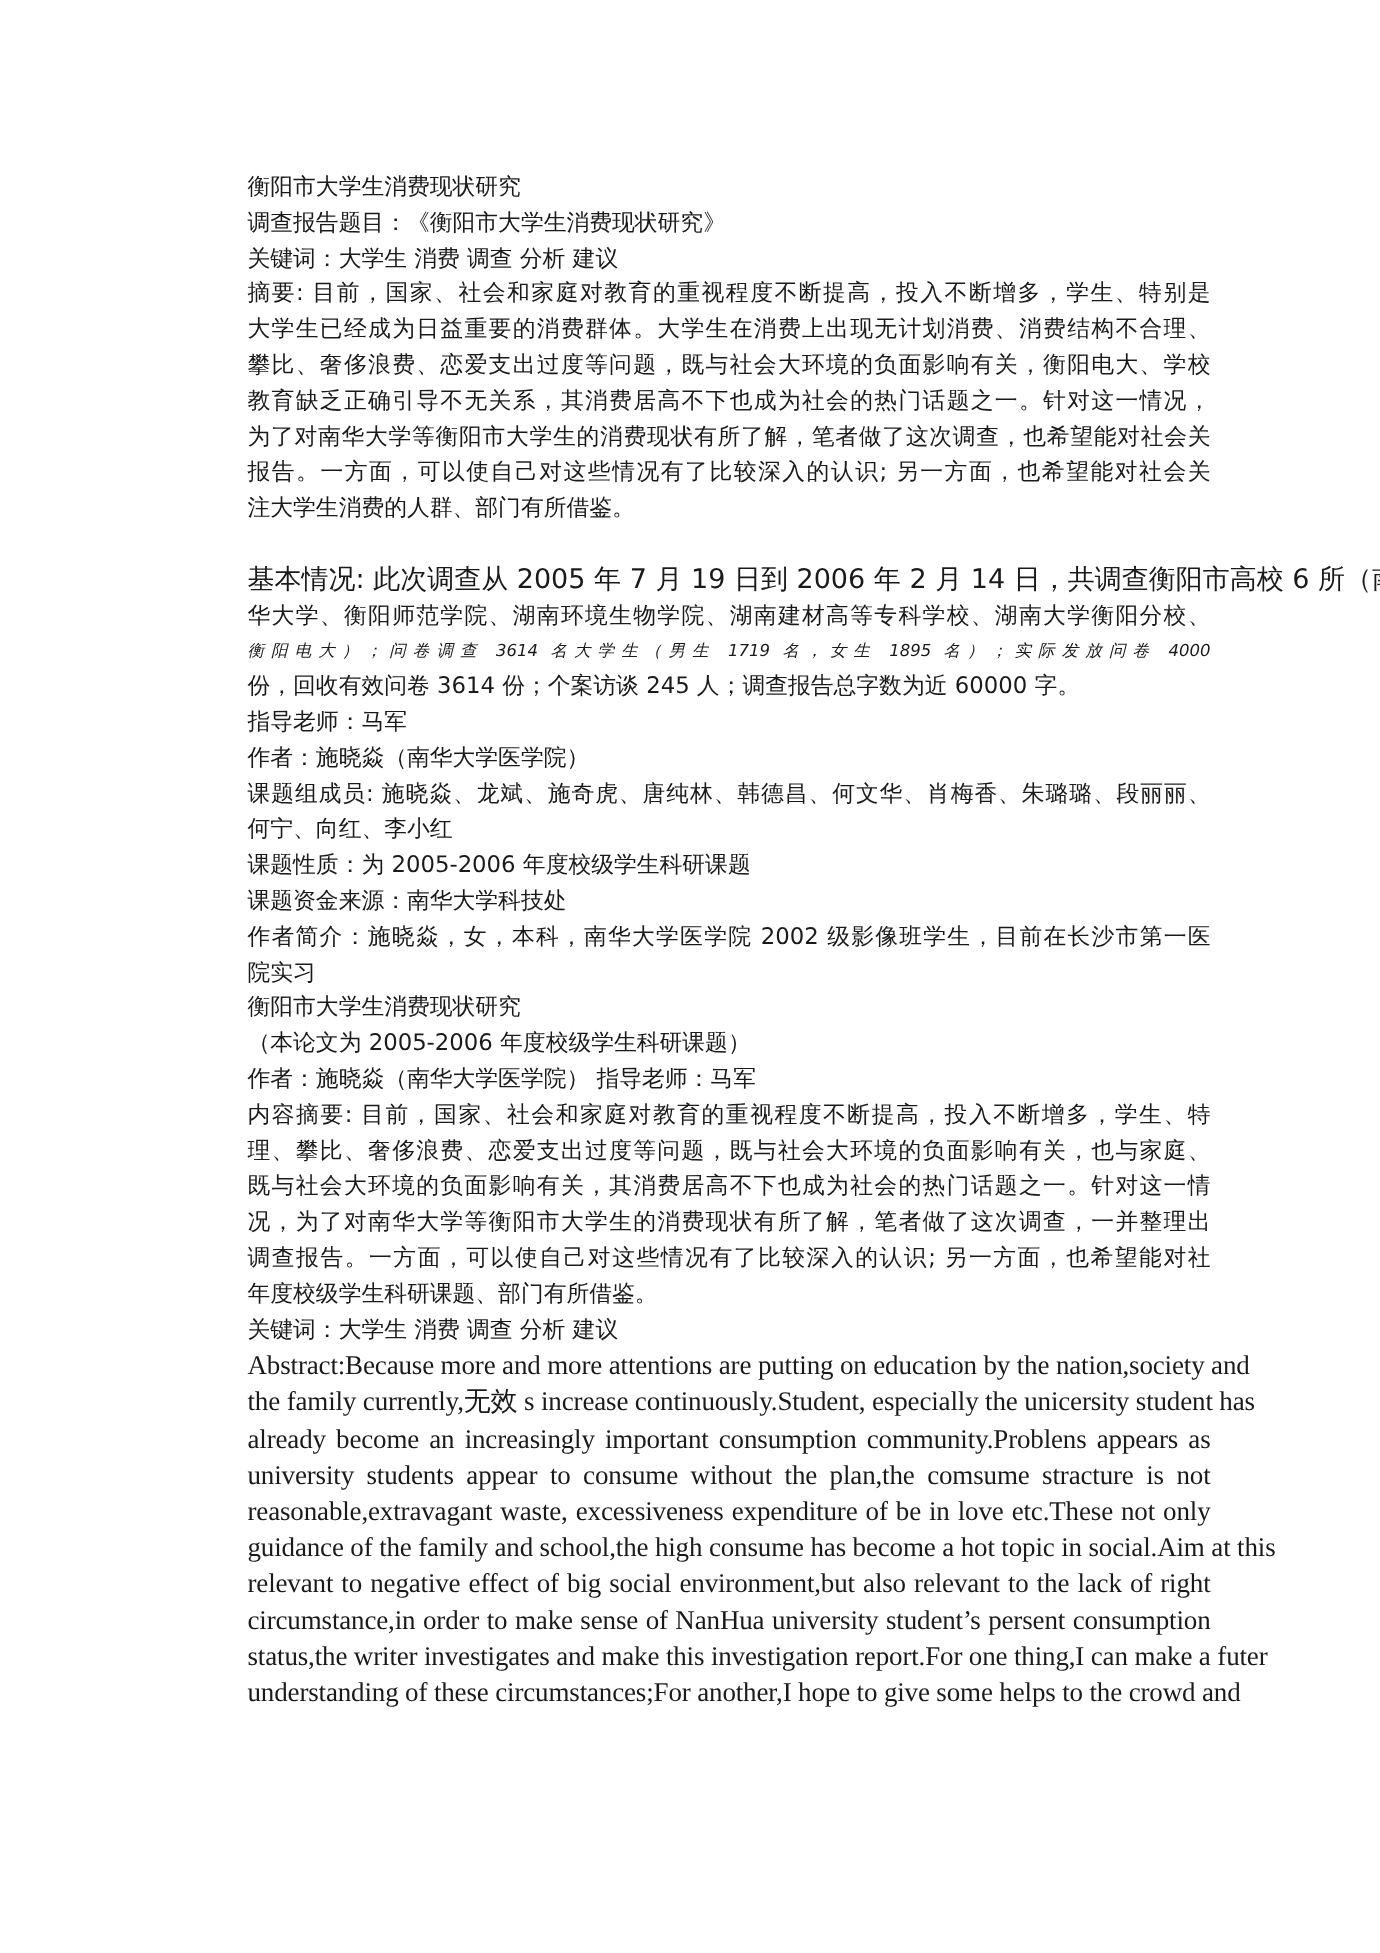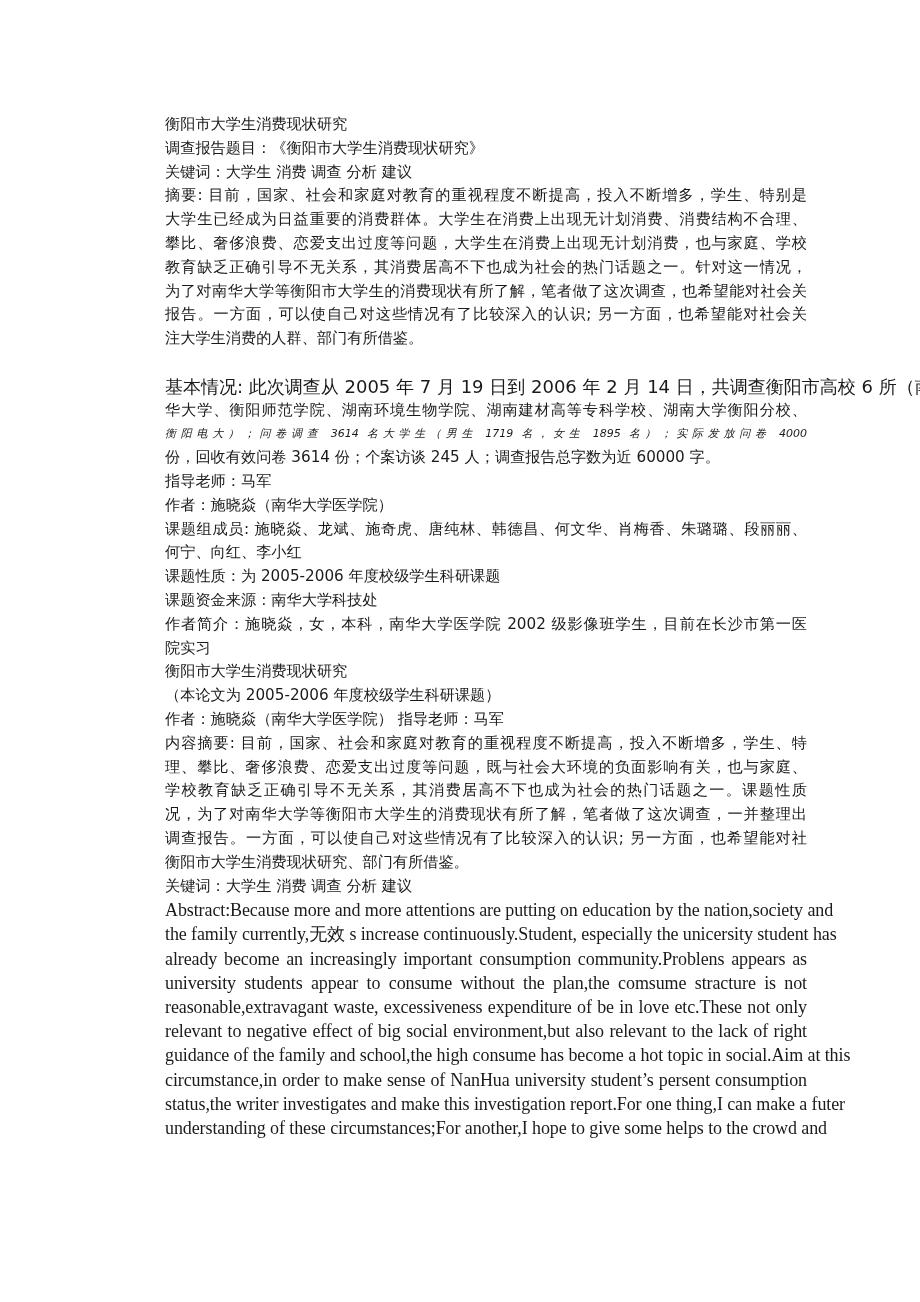--- a/index.html
+++ b/index.html
@@ -28,21 +28,21 @@
 <body>
 
 <div class="page">
   <div class="line short">衡阳市大学生消费现状研究</div>
   <div class="line short">调查报告题目：《衡阳市大学生消费现状研究》</div>
   <div class="line short">关键词：大学生  消费  调查  分析  建议</div>
 
   <div>
     <div class="line">摘要: 目前，国家、社会和家庭对教育的重视程度不断提高，投入不断增多，学生、特别是</div>
     <div class="line">大学生已经成为日益重要的消费群体。大学生在消费上出现无计划消费、消费结构不合理、</div>
-    <div class="line">攀比、奢侈浪费、恋爱支出过度等问题，大学生在消费上出现无计划消费，也与家庭、学校</div>
+    <div class="line">攀比、奢侈浪费、恋爱支出过度等问题，既与社会大环境的负面影响有关，衡阳电大、学校</div>
     <div class="line">教育缺乏正确引导不无关系，其消费居高不下也成为社会的热门话题之一。针对这一情况，</div>
     <div class="line">为了对南华大学等衡阳市大学生的消费现状有所了解，笔者做了这次调查，也希望能对社会关</div>
     <div class="line">报告。一方面，可以使自己对这些情况有了比较深入的认识; 另一方面，也希望能对社会关</div>
     <div class="line short">注大学生消费的人群、部门有所借鉴。</div>
   </div>
 
   <div class="line blank"></div>
 
   <div>
     <div class="line" style="font-size: 18px;">基本情况: 此次调查从 2005 年 7 月 19 日到 2006 年 2 月 14 日，共调查衡阳市高校 6 所（南</div>
@@ -67,33 +67,33 @@
     <div class="line short">院实习</div>
   </div>
 
   <div class="line short">衡阳市大学生消费现状研究</div>
   <div class="line short">（本论文为 2005-2006 年度校级学生科研课题）</div>
   <div class="line short">作者：施晓焱（南华大学医学院）  指导老师：马军</div>
 
   <div>
     <div class="line">内容摘要: 目前，国家、社会和家庭对教育的重视程度不断提高，投入不断增多，学生、特</div>
     <div class="line">理、攀比、奢侈浪费、恋爱支出过度等问题，既与社会大环境的负面影响有关，也与家庭、</div>
-    <div class="line">学校教育缺乏正确引导不无关系，其消费居高不下也成为社会的热门话题之一。课题性质</div>
+    <div class="line">既与社会大环境的负面影响有关，其消费居高不下也成为社会的热门话题之一。针对这一情</div>
     <div class="line">况，为了对南华大学等衡阳市大学生的消费现状有所了解，笔者做了这次调查，一并整理出</div>
     <div class="line">调查报告。一方面，可以使自己对这些情况有了比较深入的认识; 另一方面，也希望能对社</div>
-    <div class="line short">衡阳市大学生消费现状研究、部门有所借鉴。</div>
+    <div class="line short">年度校级学生科研课题、部门有所借鉴。</div>
   </div>
 
   <div class="line short">关键词：大学生  消费  调查  分析  建议</div>
 
   <div class="en">
     <div class="line">Abstract:Because more and more attentions are putting on education by the nation,society and</div>
     <div class="line">the family currently,无效 s increase continuously.Student, especially the unicersity student has</div>
     <div class="line">already become an increasingly important consumption community.Problens appears as</div>
     <div class="line">university students appear to consume without the plan,the comsume stracture is not</div>
     <div class="line">reasonable,extravagant waste, excessiveness expenditure of be in love etc.These not only</div>
+    <div class="line">guidance of the family and school,the high consume has become a hot topic in social.Aim at this</div>
     <div class="line">relevant to negative effect of big social environment,but also relevant to the lack of right</div>
-    <div class="line">guidance of the family and school,the high consume has become a hot topic in social.Aim at this</div>
     <div class="line">circumstance,in order to make sense of NanHua university student’s persent consumption</div>
     <div class="line">status,the writer investigates and make this investigation report.For one thing,I can make a futer</div>
     <div class="line">understanding of these circumstances;For another,I hope to give some helps to the crowd and</div>
   </div>
 </div>
 
 </body></html>

